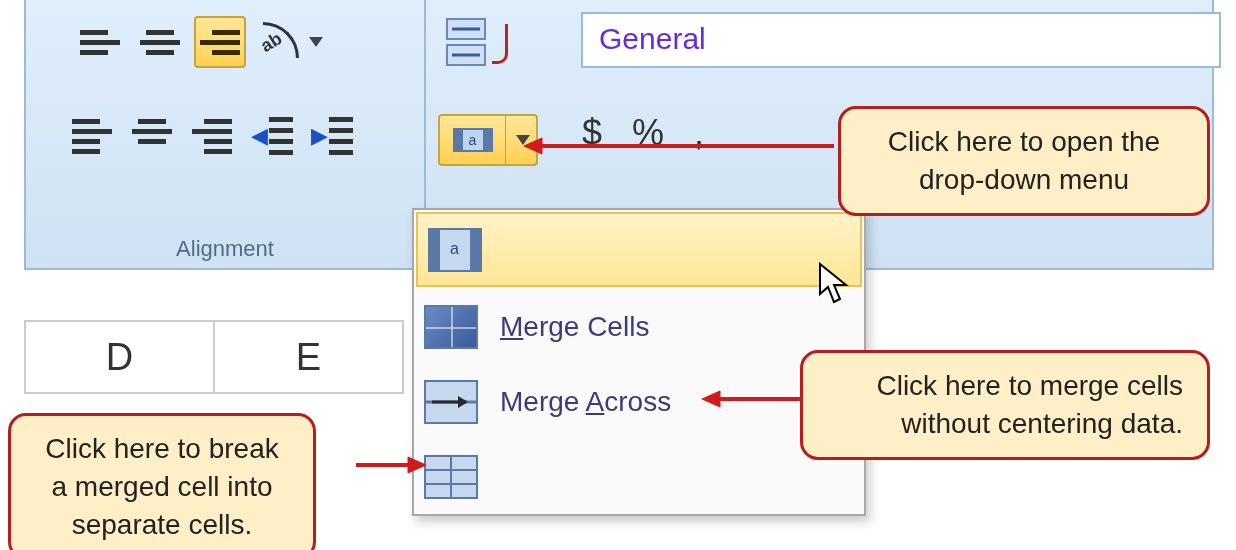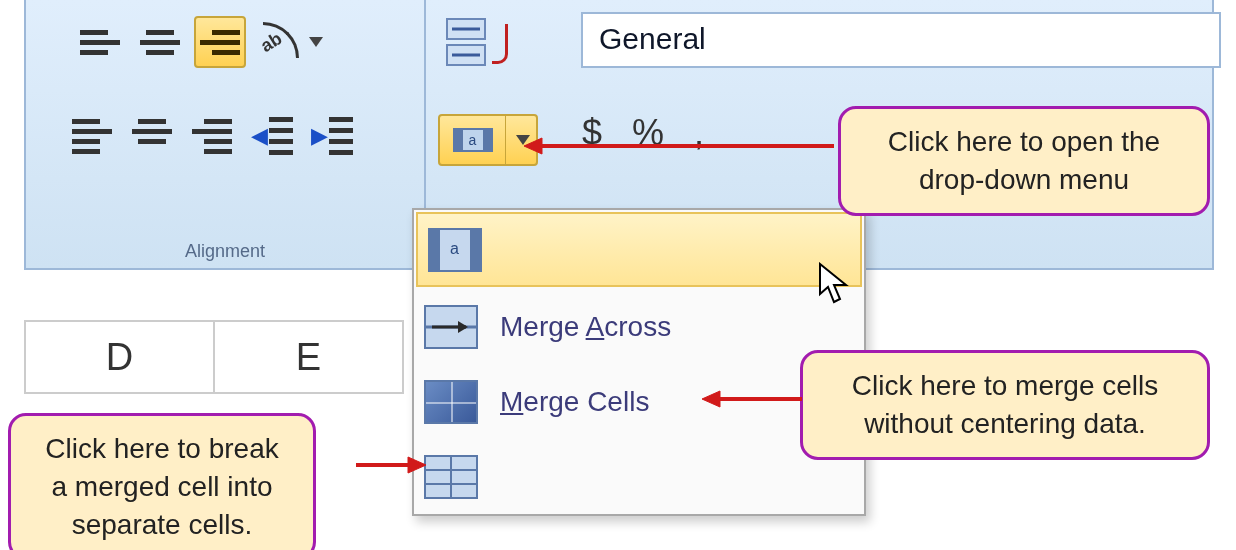--- a/index.html
+++ b/index.html
@@ -33,21 +33,21 @@
     height: 270px;
     border-right: 2px solid #9db8d8;
   }
 
   .group-label {
     position: absolute;
     bottom: 8px;
     left: 0;
     width: 100%;
     text-align: center;
-    font-size: 18px;
+    font-size: 22px;
     color: #556a89;
   }
 
   .align-row {
     position: absolute;
     display: flex;
     gap: 8px;
     align-items: center;
   }
   .align-row.top { left: 48px; top: 16px; }
@@ -233,21 +233,21 @@
   .format-box {
     position: absolute;
     left: 555px;
     top: 12px;
     width: 640px;
     height: 56px;
     background: #fff;
     border: 2px solid #9db8d8;
     padding: 8px 16px;
     font-size: 30px;
-    color: #0f172a;
+    color: #6d28d9;
   }
 
   .num-icons {
     position: absolute;
     left: 556px;
     top: 112px;
     font-size: 36px;
     color: #333;
     letter-spacing: 30px;
   }
@@ -377,30 +377,30 @@
     top: 262px;
     font-size: 40px;
     color: #000;
     pointer-events: none;
   }
 
   
   .callout {
     position: absolute;
     background: #ffefc7;
-    border: 3px solid #a21caf;
+    border: 3px solid #b91c1c;
     border-radius: 18px;
     padding: 14px 24px;
     font-size: 28px;
     color: #222;
     text-align: center;
     line-height: 1.35;
   }
   .callout.open-menu { left: 838px; top: 106px; width: 372px; }
-  .callout.merge-no-center { left: 800px; top: 350px; width: 410px; }
+  .callout.merge-no-center { left: 800px; top: 350px; width: 410px; text-align: right; }
   .callout.unmerge-note { left: 8px; top: 413px; width: 308px; }
 
   
   .arrow {
     position: absolute;
     pointer-events: none;
   }
   .arrow line, .arrow polygon { stroke: #d11a1a; fill: #d11a1a; }
 </style>
 </head>
@@ -511,28 +511,28 @@
   </div>
 </div>
 
 <div class="dropdown">
   <div class="dropdown-item highlight">
     <div class="dd-icon merge-center">
         <span class="a">a</span>
       </div>
   </div>
   <div class="dropdown-item">
+    <div class="dd-icon merge-cells"></div>
+    <span><span></span><span class="underline-letter">M</span><span>erge Cells</span></span>
+  </div>
+  <div class="dropdown-item">
     <div class="dd-icon merge-across">
         <span class="arr"></span>
       </div>
     <span><span>Merge </span><span class="underline-letter">A</span><span>cross</span></span>
-  </div>
-  <div class="dropdown-item">
-    <div class="dd-icon merge-cells"></div>
-    <span><span></span><span class="underline-letter">M</span><span>erge Cells</span></span>
   </div>
   <div class="dropdown-item">
     <div class="dd-icon unmerge"></div>
   </div>
 </div>
 
 <div class="cursor">
   <svg width="32" height="42" viewBox="0 0 32 42">
     <path d="M2 2 L2 32 L10 25 L16 40 L22 37 L16 23 L28 23 Z" fill="#fff" stroke="#000" stroke-width="2"></path>
   </svg>

